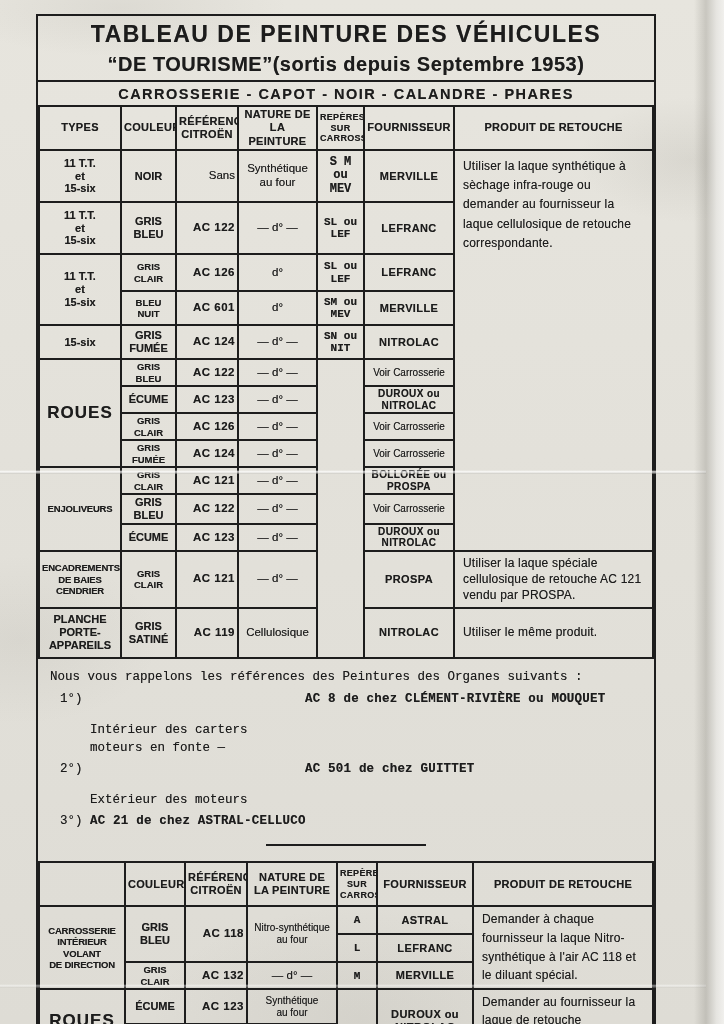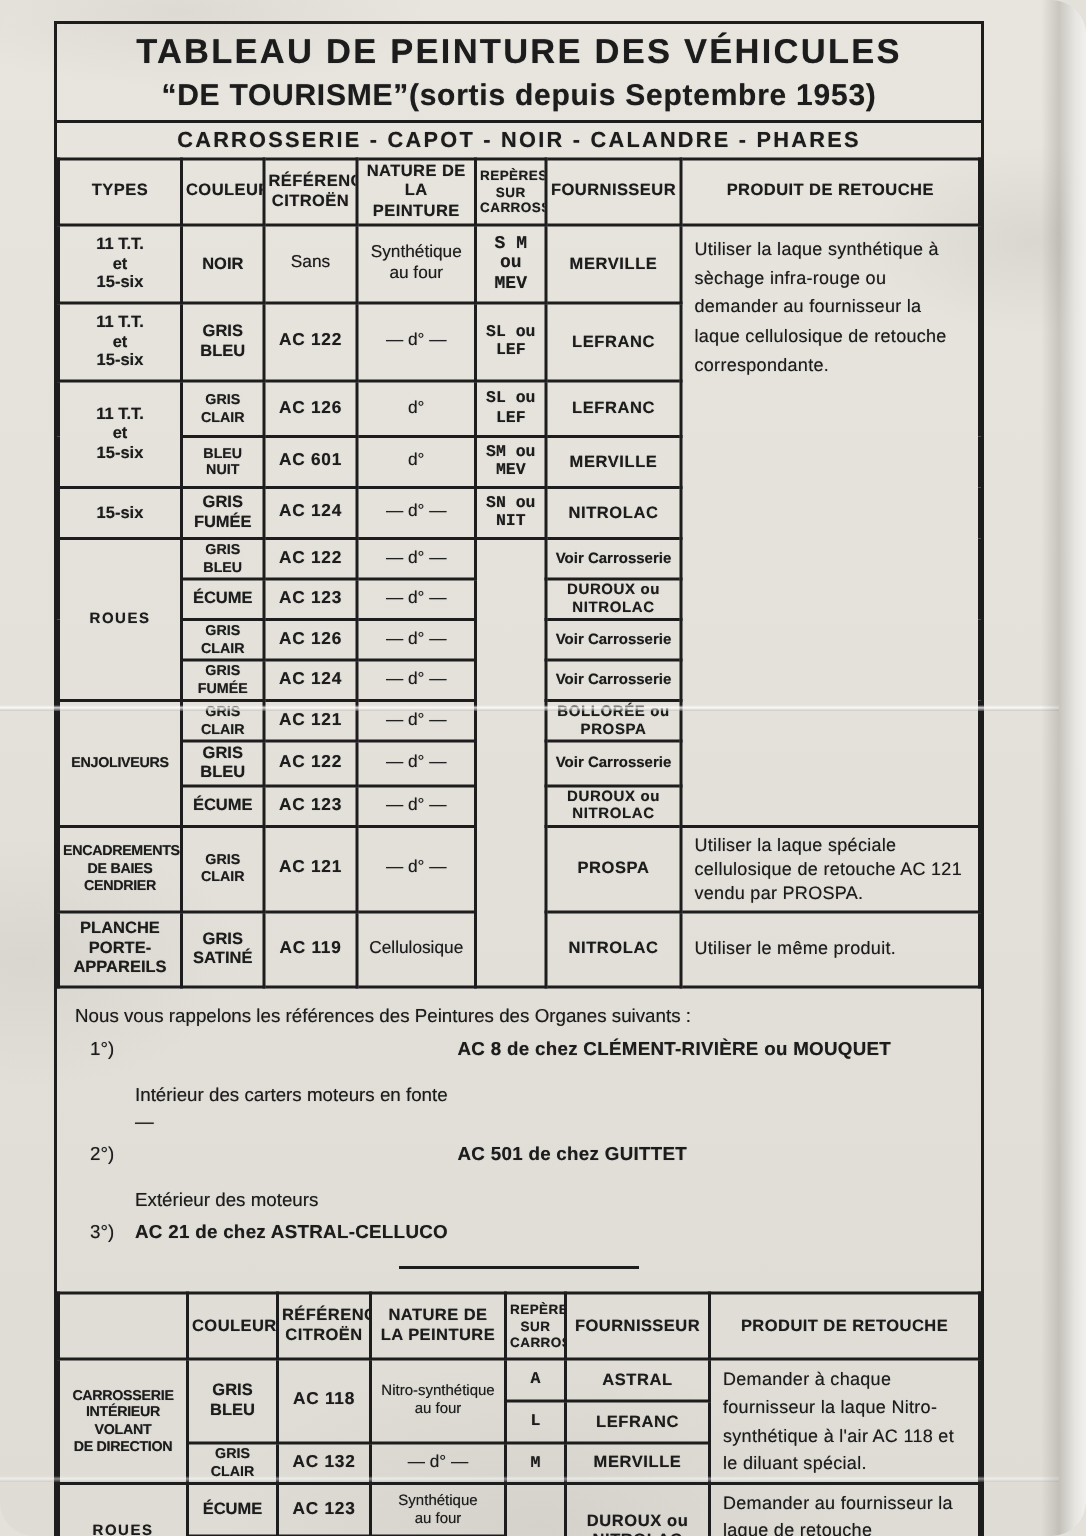--- a/index.html
+++ b/index.html
@@ -9,21 +9,20 @@
     color:#1c1c1c;background:#e3e1da;
   }
   .paper{
     position:absolute;inset:0;overflow:hidden;
     background:
       radial-gradient(ellipse 160px 90px at 690px 160px, rgba(125,122,112,.12), transparent 70%),
       radial-gradient(ellipse 200px 120px at 20px 640px, rgba(125,122,112,.09), transparent 70%),
       radial-gradient(ellipse 300px 160px at 360px 1018px, rgba(125,122,112,.10), transparent 70%),
       radial-gradient(ellipse 240px 70px at 120px 8px, rgba(125,122,112,.10), transparent 70%),
       linear-gradient(#e7e5de,#dedcd5);
-    border-radius: 23px;
   }
   .scan-edge{
     position:absolute;top:0;right:0;bottom:0;width:30px;
     background:linear-gradient(to right, rgba(110,108,100,0) 0%, rgba(110,108,100,.25) 40%, rgba(230,229,225,.95) 75%, #f1f0ed 100%);
   }
   .crease{position:absolute;left:0;right:18px;height:4px;pointer-events:none;
     background:linear-gradient(to bottom, rgba(255,255,255,0) 0%, rgba(255,255,255,.8) 45%, rgba(150,148,140,.30) 100%);}
   .sheet{
     position:absolute;left:36px;top:14px;width:616px;
     border:2.5px solid #1d1d1d;
@@ -32,36 +31,36 @@
   .titleblock{border-bottom:2.5px solid #1d1d1d;padding:5px 4px 4px;text-align:center;}
   .title1{font-size:23px;font-weight:700;letter-spacing:1.5px;white-space:pre-line;}
   .title2{font-size:20px;font-weight:700;letter-spacing:.5px;margin-top:5px;white-space:pre-line;}
   .subtitle{padding:4px 2px 3px;text-align:center;font-weight:700;font-size:14.5px;letter-spacing:1.5px;}
 
   table{border-collapse:collapse;width:100%;table-layout:fixed;}
   td{border:2px solid #1d1d1d;text-align:center;vertical-align:middle;
      white-space:pre-line;padding:1px 2px;line-height:1.18;overflow:hidden;}
   .th{font-size:11px;font-weight:700;letter-spacing:.3px;line-height:1.2;}
   .types{font-size:11px;font-weight:700;}
-  .types.big{font-size:10px;letter-spacing:1px;}
+  .types.big{font-size:17px;letter-spacing:1px;}
   .types.cond{font-size:9.5px;letter-spacing:-.2px;}
   .couleur{font-size:11px;font-weight:700;}
-  .ref{font-size:11.5px;font-weight:700;letter-spacing:.5px;}
+  .ref{font-size:11.5px;font-weight:700;letter-spacing:.5px;text-align:right;}
   .plain{font-weight:400;letter-spacing:0;}
   .nature{font-size:11.5px;font-weight:400;}
   .nature.sm{font-size:10px;}
   .reperes{font-size:11px;font-weight:700;line-height:1.1;font-family:Liberation Mono, monospace;}
   .fourn{font-size:11px;font-weight:700;letter-spacing:.4px;}
   .fourn.two{font-size:10px;line-height:1.15;}
-  .vf{font-size:10px;font-weight:700;letter-spacing:0;text-align:center;}
+  .vf{font-size:10px;font-weight:400;letter-spacing:0;text-align:center;}
   .produit{font-size:12px;font-weight:400;text-align:left;vertical-align:top;
            padding:6px 8px;line-height:1.6;letter-spacing:.2px;}
   .produit.mid{vertical-align:middle;line-height:1.35;padding:3px 8px;}
 
-  .notes{padding:9px 10px 8px 12px;font-size:12.5px;line-height:1.45;}
+  .notes{padding:9px 10px 8px 12px;font-size:12.5px;line-height:1.45;font-family:Liberation Mono, monospace;}
   .notes .intro{margin-bottom:4px;}
   .note-item{display:flex;margin:3px 0 0 10px;}
   .note-num{width:30px;flex:none;}
   .note-label{width:215px;flex:none;margin-top:31px;}
   .note-ref{font-weight:600;letter-spacing:.2px;}
   .note-footer{margin:5px 0 0 24px;}
 
   .sec2{text-align:center;padding:4px 0 7px;}
   .sec2-rule{width:160px;height:2px;background:#1d1d1d;margin:2px auto 8px;}
   .sec2-title{font-size:23px;font-weight:700;letter-spacing:3px;}

